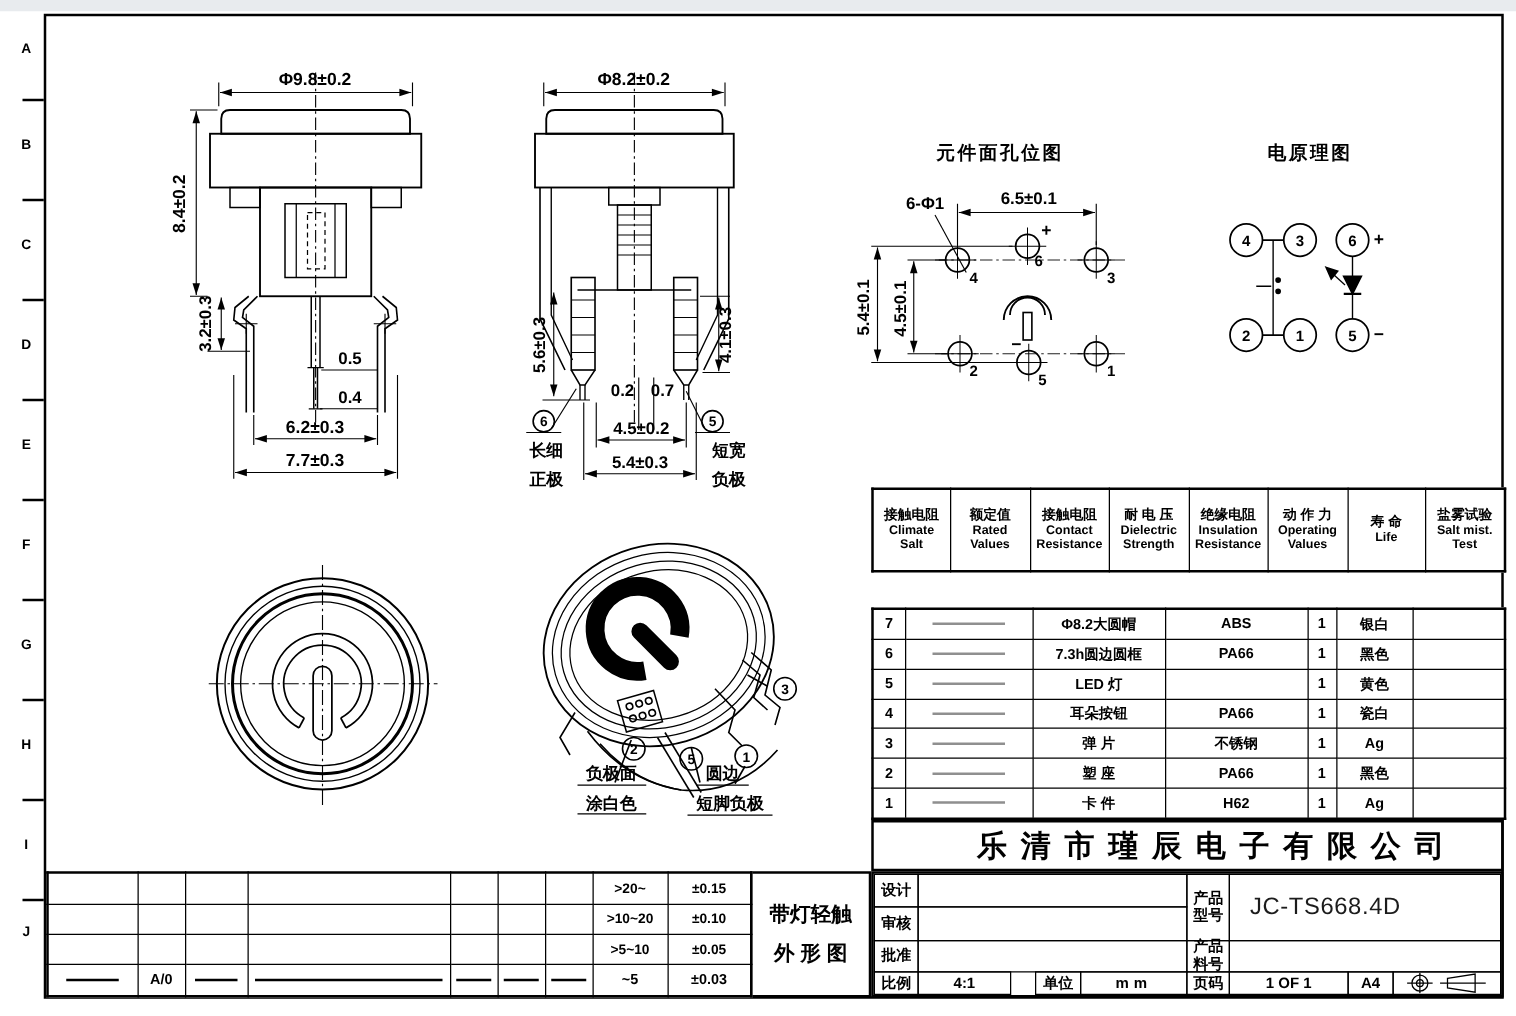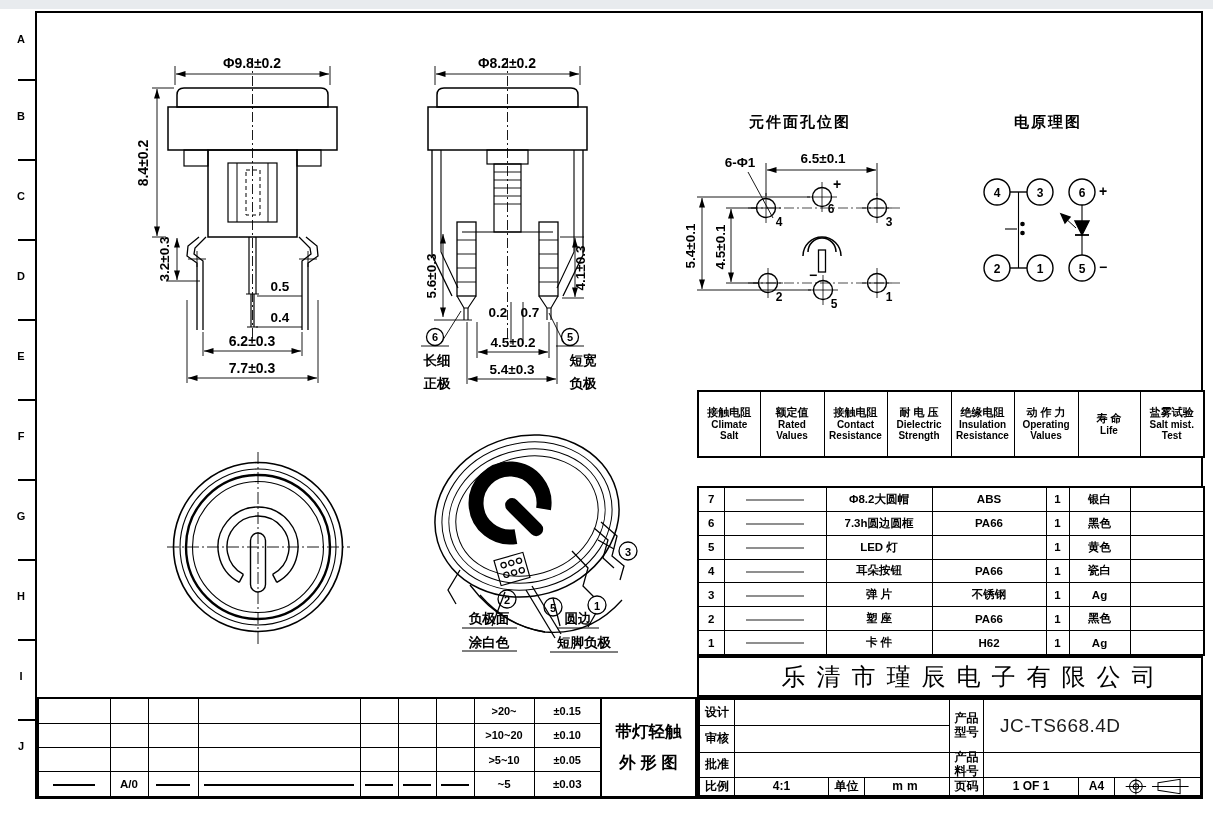--- a/index.html
+++ b/index.html
@@ -24,21 +24,21 @@
   #spec th{height:46px;vertical-align:middle;line-height:1.15;font-size:10px;}
   #spec th .cn{font-size:11px;display:block;}
   #spec td{height:21px;font-size:10.5px;}
   #bom{left:697px;top:486px;width:506px;height:170px;border:2px solid #000;font-size:11.5px;}
   #bom td{height:20px;}
   .dashline{display:inline-block;width:58px;height:2px;background:#8f8f8f;vertical-align:middle;}
   .dashsm{display:inline-block;width:42px;height:1.6px;background:#000;vertical-align:middle;}
   .dashlg{display:inline-block;width:150px;height:1.6px;background:#000;vertical-align:middle;}
   #company{position:absolute;left:697px;top:656px;width:506px;height:41px;border:2px solid #000;
            box-sizing:border-box;display:flex;align-items:center;justify-content:center;
-           font-size:24px;font-weight:normal;letter-spacing:11px;white-space:nowrap;padding-left:48px;}
+           font-size:24px;font-weight:bold;letter-spacing:11px;white-space:nowrap;padding-left:48px;}
   #tblock{position:absolute;left:697px;top:697px;width:506px;height:101px;border:2px solid #000;box-sizing:border-box;}
   .tbc{position:absolute;box-sizing:border-box;border:1px solid #000;display:flex;align-items:center;
        justify-content:center;font-size:12px;font-weight:bold;line-height:1.15;}
   .tbc.model{font-size:19px;font-weight:normal;justify-content:flex-start;padding-left:16px;color:#1c1c1c;letter-spacing:0.5px;}
   #dtitle{position:absolute;left:600px;top:697px;width:97px;height:101px;border:2px solid #000;box-sizing:border-box;
           display:flex;flex-direction:column;align-items:center;justify-content:center;gap:9px;
           font-size:16.5px;font-weight:bold;}
   #rev{left:37px;top:697px;width:563px;height:101px;border:2px solid #000;font-size:11.5px;}
   #rev td{height:19px;font-size:11px;}
   #rev tr:last-child td{font-size:11.5px;}
@@ -479,21 +479,21 @@
   <div id="company">乐清市瑾辰电子有限公司</div>
 
   <div id="tblock">
     <div class="tbc" style="left:0;top:0;width:36px;height:27px">设计</div>
     <div class="tbc" style="left:35px;top:0;width:216px;height:27px"></div>
     <div class="tbc" style="left:0;top:26px;width:36px;height:28px">审核</div>
     <div class="tbc" style="left:35px;top:26px;width:216px;height:28px"></div>
     <div class="tbc" style="left:0;top:53px;width:36px;height:26px">批准</div>
     <div class="tbc" style="left:35px;top:53px;width:216px;height:26px"></div>
     <div class="tbc" style="left:0;top:78px;width:36px;height:19px">比例</div>
-    <div class="tbc" style="left:35px;top:78px;width:95px;height:19px">4:1</div>
+    <div class="tbc" style="left:35px;top:78px;width:75px;height:19px">4:1</div>
     <div class="tbc" style="left:129px;top:78px;width:37px;height:19px">单位</div>
     <div class="tbc" style="left:165px;top:78px;width:86px;height:19px;letter-spacing:4px">mm</div>
     <div class="tbc" style="left:250px;top:0;width:35px;height:54px;flex-direction:column">
         <span>产品</span>
         <span>型号</span>
       </div>
     <div class="tbc model" style="left:284px;top:0;width:218px;height:54px">JC-TS668.4D</div>
     <div class="tbc" style="left:250px;top:53px;width:35px;height:26px;flex-direction:column">
         <span>产品</span>
         <span>料号</span>

